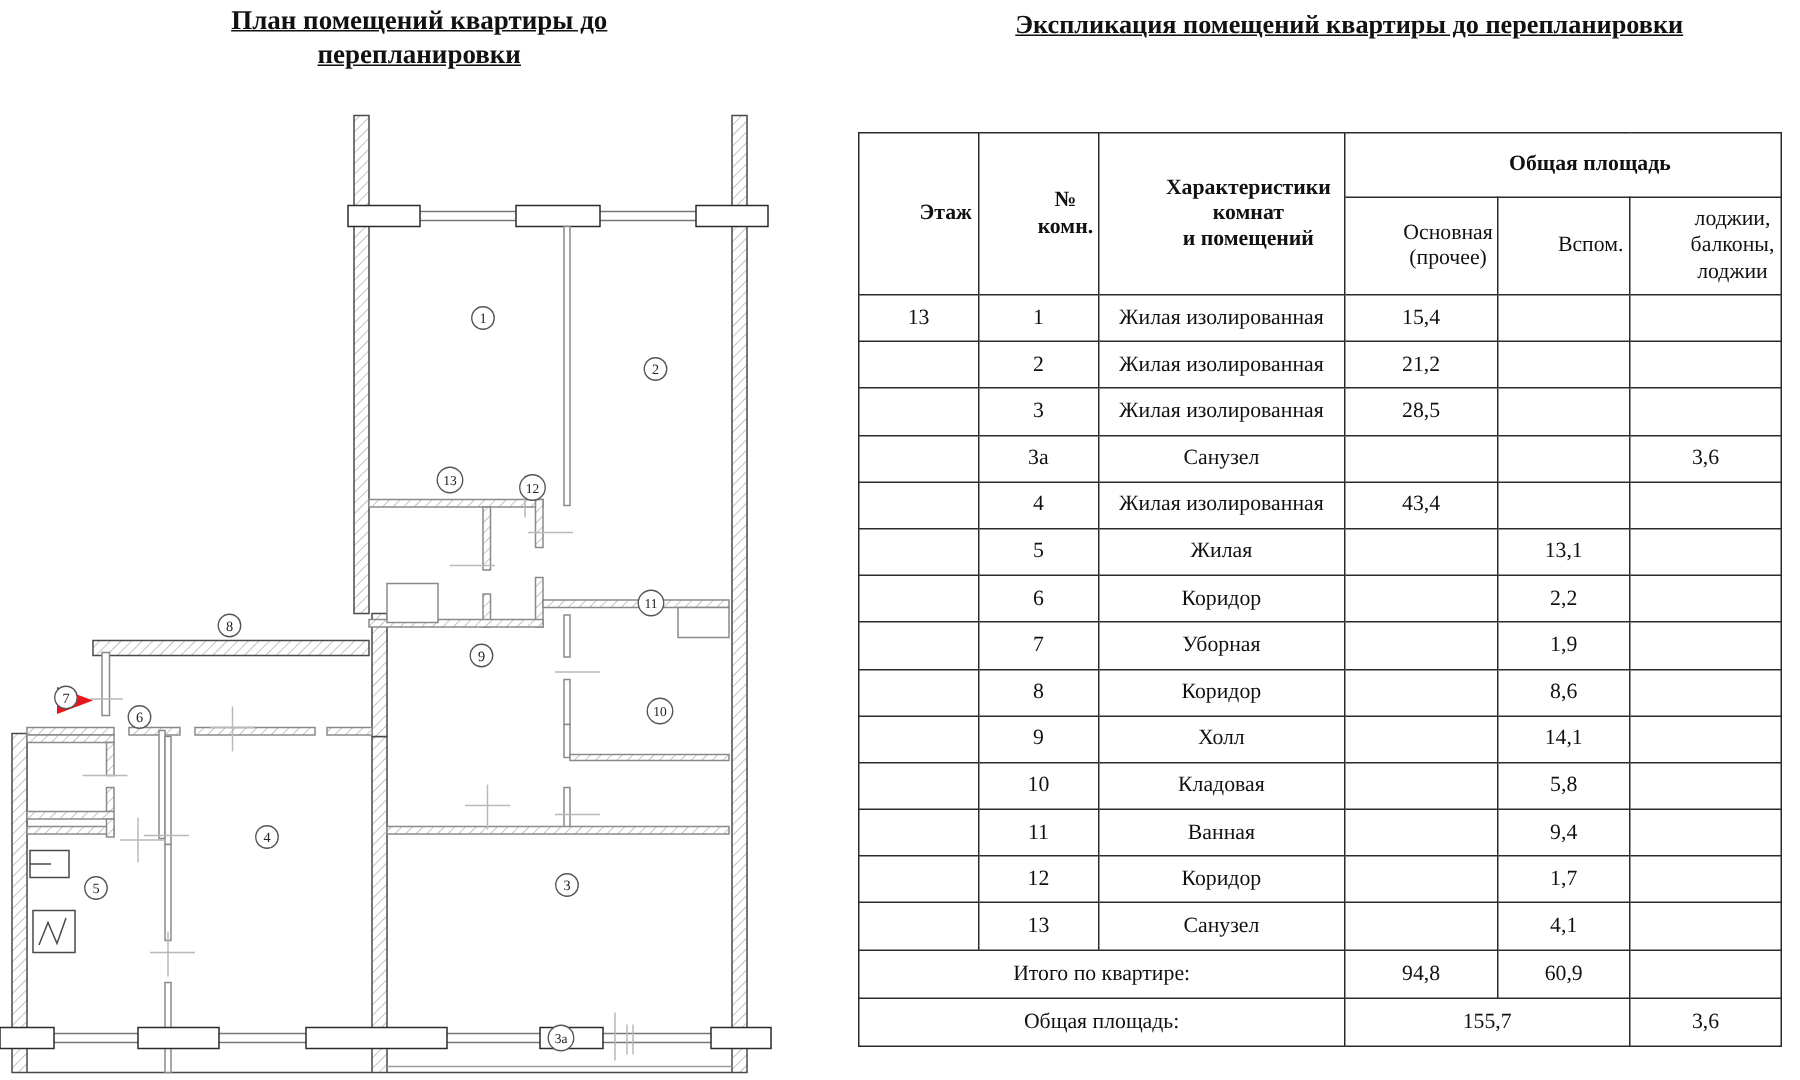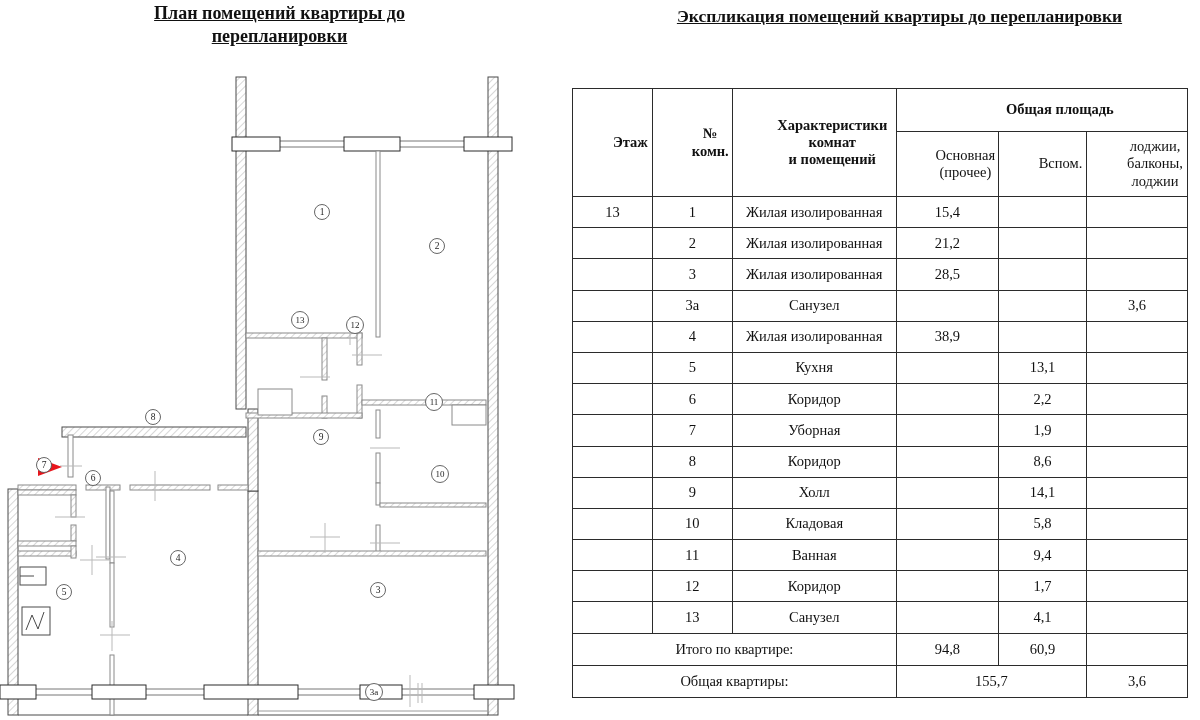--- a/index.html
+++ b/index.html
@@ -326,28 +326,28 @@
           <td class="c-num">3а</td>
           <td class="c-char">Санузел</td>
           <td class="c-main"></td>
           <td class="c-aux"></td>
           <td class="c-other">3,6</td>
         </tr>
         <tr>
           <td class="c-floor"></td>
           <td class="c-num">4</td>
           <td class="c-char">Жилая изолированная</td>
-          <td class="c-main">38,9</td>
+          <td class="c-main">43,4</td>
           <td class="c-aux"></td>
           <td class="c-other"></td>
         </tr>
         <tr>
           <td class="c-floor"></td>
           <td class="c-num">5</td>
-          <td class="c-char">Кухня</td>
+          <td class="c-char">Жилая</td>
           <td class="c-main"></td>
           <td class="c-aux">13,1</td>
           <td class="c-other"></td>
         </tr>
         <tr>
           <td class="c-floor"></td>
           <td class="c-num">6</td>
           <td class="c-char">Коридор</td>
           <td class="c-main"></td>
           <td class="c-aux">2,2</td>
@@ -411,20 +411,20 @@
         </tr>
       </tbody>
     <tfoot>
       <tr class="row-total">
         <td colspan="3">Итого по квартире:</td>
         <td>94,8</td>
         <td>60,9</td>
         <td></td>
       </tr>
       <tr class="row-grand">
-        <td colspan="3">Общая квартиры:</td>
+        <td colspan="3">Общая площадь:</td>
         <td colspan="2">155,7</td>
         <td>3,6</td>
       </tr>
     </tfoot>
   </table>
 
 </div>
 
 </body></html>

